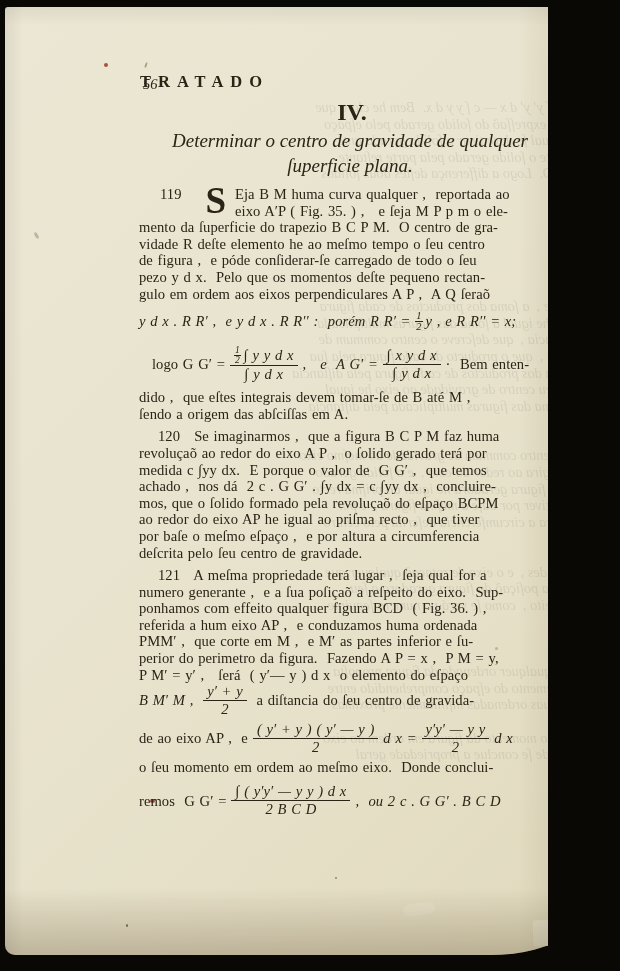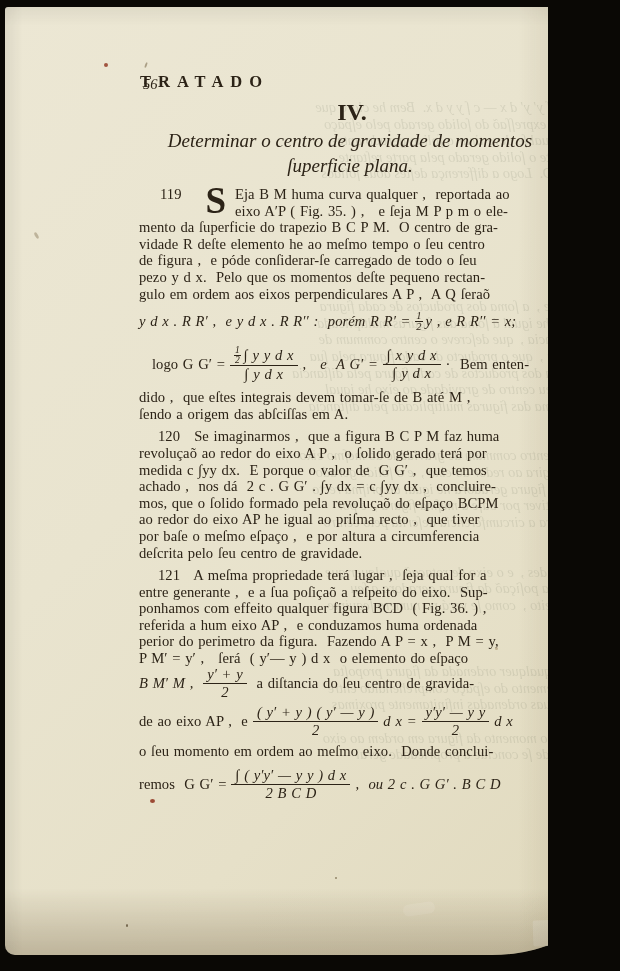--- a/index.html
+++ b/index.html
@@ -123,21 +123,21 @@
     <div class="patch" style="left:528px;top:913px;width:34px;height:26px;opacity:.55;transform:rotate(-2deg);border-radius:2px;"></div>
     <div class="patch" style="left:398px;top:896px;width:32px;height:12px;opacity:.3;transform:rotate(-8deg);border-radius:6px;"></div>
   </div>
 
   <div class="page-edge"></div>
 
   <div class="pageno">56</div>
   <div class="running">TRATADO</div>
   <div class="secnum">IV.</div>
   <div class="sectitle">
-    <div>Determinar o centro de gravidade de momentos</div>
+    <div>Determinar o centro de gravidade de qualquer</div>
     <div>ſuperficie plana.</div>
   </div>
 
   <div class="textcol">
 
     <div>
       <div class="dcbox">
         <span class="dcnum">119</span>
         <span class="dropcap">S</span>
       </div>
@@ -179,23 +179,24 @@
       <div class="ln">medida c ∫yy dx.  E porque o valor de  G G′ ,  que temos</div>
       <div class="ln">achado ,  nos dá  2 c . G G′ . ∫y dx = c ∫yy dx ,  concluire-</div>
       <div class="ln">mos, que o ſolido formado pela revoluçaõ do eſpaço BCPM</div>
       <div class="ln">ao redor do eixo AP he igual ao priſma recto ,  que tiver</div>
       <div class="ln">por baſe o meſmo eſpaço ,  e por altura a circumferencia</div>
       <div class="ln">deſcrita pelo ſeu centro de gravidade.</div>
     </div>
 
     <div style="margin-top:6px;">
       <div class="ln ind">121   A meſma propriedade terá lugar ,  ſeja qual for a</div>
-      <div class="ln">entre generante ,  e a ſua poſiçaõ a reſpeito do eixo.  Sup-</div>
+      <div class="ln">numero generante ,  e a ſua poſiçaõ a reſpeito do eixo.  Sup-</div>
       <div class="ln">ponhamos com effeito qualquer figura BCD  ( Fig. 36. ) ,</div>
       <div class="ln">referida a hum eixo AP ,  e conduzamos huma ordenada</div>
+      <div class="ln">PMM′ ,  que corte em M ,  e M′ as partes inferior e ſu-</div>
       <div class="ln">perior do perimetro da figura.  Fazendo A P = x ,  P M = y,</div>
       <div class="ln">P M′ = y′ ,   ſerá  ( y′— y ) d x  o elemento do eſpaço</div>
     </div>
 
     <div class="fline f3">
       <span>B M′ M , </span>
       <span class="fr">
         <span class="n">y′ + y</span>
         <span class="d">2</span>
       </span>

